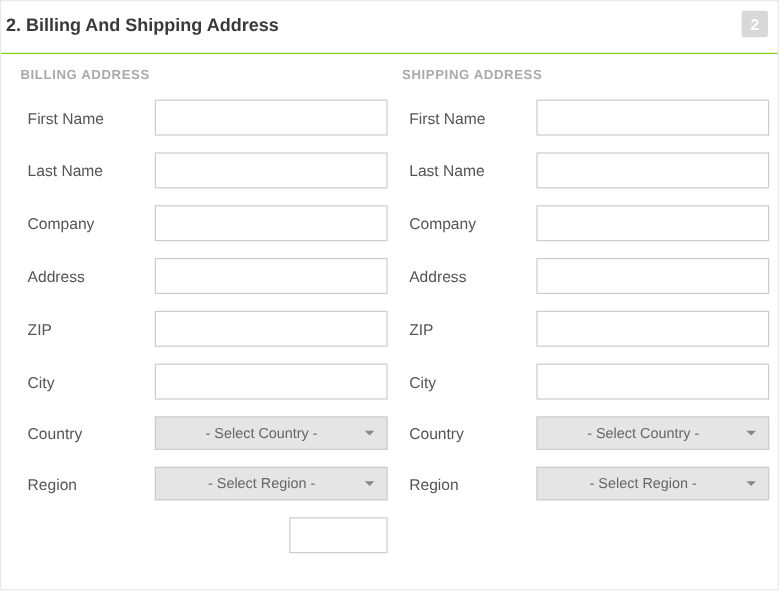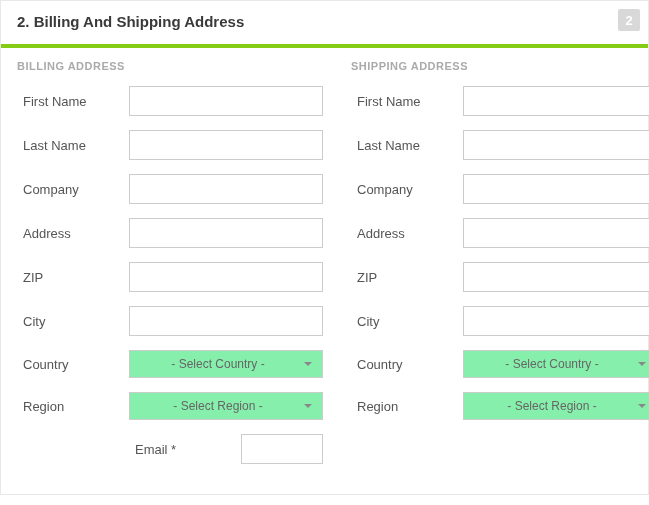--- a/index.html
+++ b/index.html
@@ -8,22 +8,22 @@
     background: #fff;
     font-size: 13px;
     color: #333;
   }
   .panel {
     width: 649px;
     border: 1px solid #e8e8e8;
     position: relative;
   }
   .panel-header {
-    padding: 12px 16px 14px 16px;
-    border-bottom: 4px solid #84cc16;
+    padding: 12px 16px 14px 4px;
+    border-bottom: 1px solid #84cc16;
     position: relative;
   }
   .panel-title {
     font-size: 15px;
     font-weight: 700;
     color: #3a3a3a;
   }
   .step-badge {
     position: absolute;
     top: 8px;
@@ -37,21 +37,21 @@
     display: flex;
     align-items: center;
     justify-content: center;
     border-radius: 2px;
   }
   .panel-body {
     padding: 12px 16px 16px 16px;
   }
   .columns {
     display: flex;
-    gap: 28px;
+    gap: 12px;
   }
   .col { flex: 1; }
   .section-heading {
     font-size: 11px;
     font-weight: 700;
     letter-spacing: 0.5px;
     color: #aaa;
     margin-bottom: 14px;
     text-transform: uppercase;
   }
@@ -82,21 +82,21 @@
     flex: 0 0 auto;
   }
   .select-wrap {
     flex: 1;
     position: relative;
   }
   .select-btn {
     width: 100%;
     height: 28px;
     border: 1px solid #ccc;
-    background: #86efac;
+    background: #e5e5e5;
     font-size: 12px;
     color: #666;
     text-align: center;
     cursor: pointer;
     padding: 0 24px 0 8px;
     position: relative;
   }
   .select-caret {
     position: absolute;
     right: 10px;
@@ -169,21 +169,20 @@
         <div class="field-row">
           <div class="field-label">Region</div>
           <div class="select-wrap">
             <button type="button" class="select-btn">
               <span>- Select Region -</span>
               <span class="select-caret"></span>
             </button>
           </div>
         </div>
         <div class="field-row">
-          <div class="field-label">Email *</div>
           <input class="field-input email" type="text" value="" style="">
         </div>
       </div>
 
       <div class="col">
         <div class="section-heading">SHIPPING ADDRESS</div>
 
         <div class="field-row">
           <div class="field-label">First Name</div>
           <input class="field-input" type="text" value="" style="">

